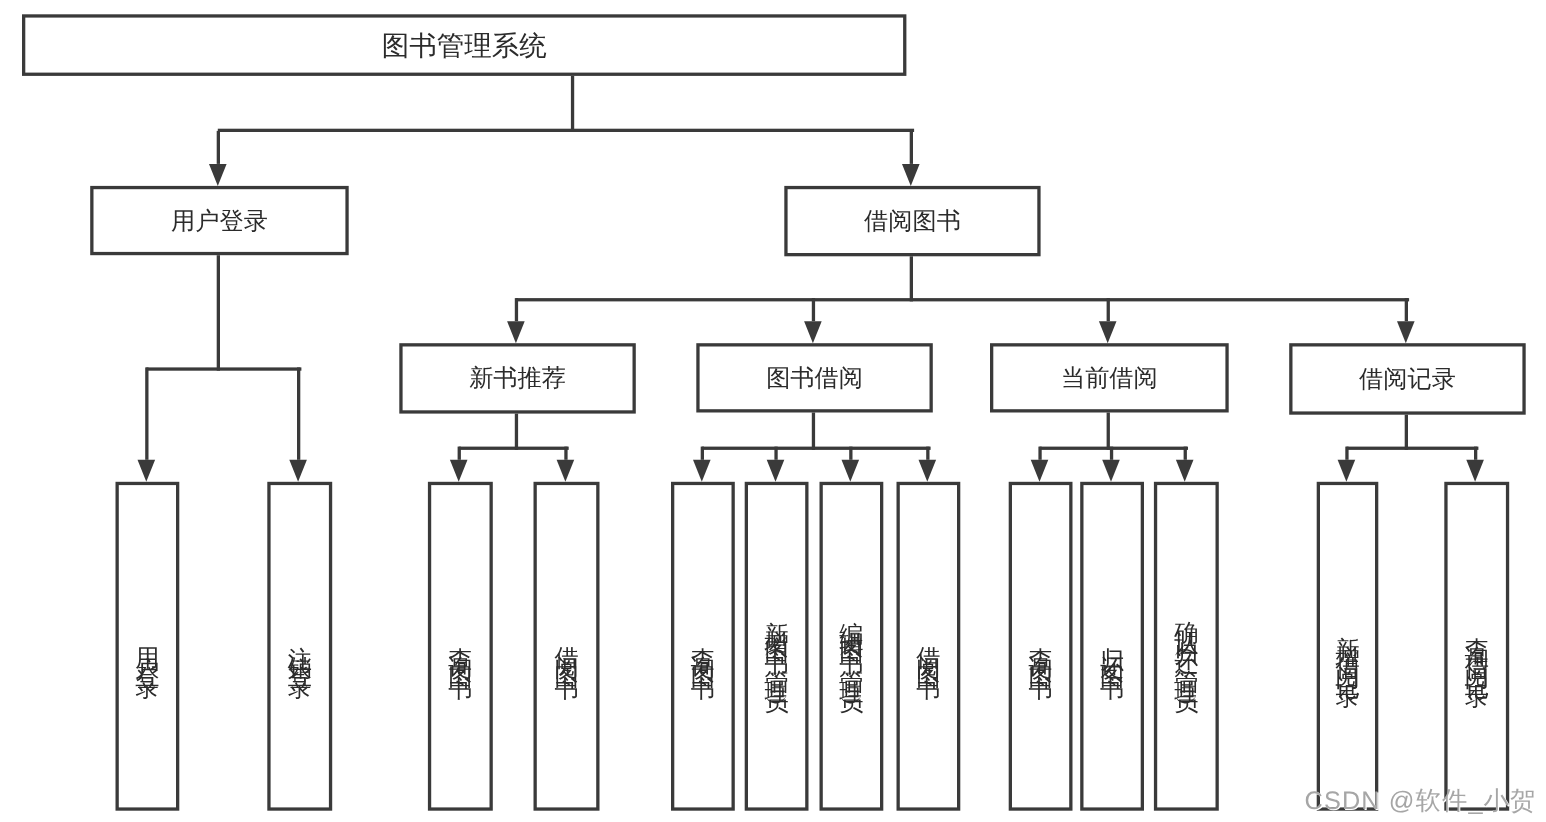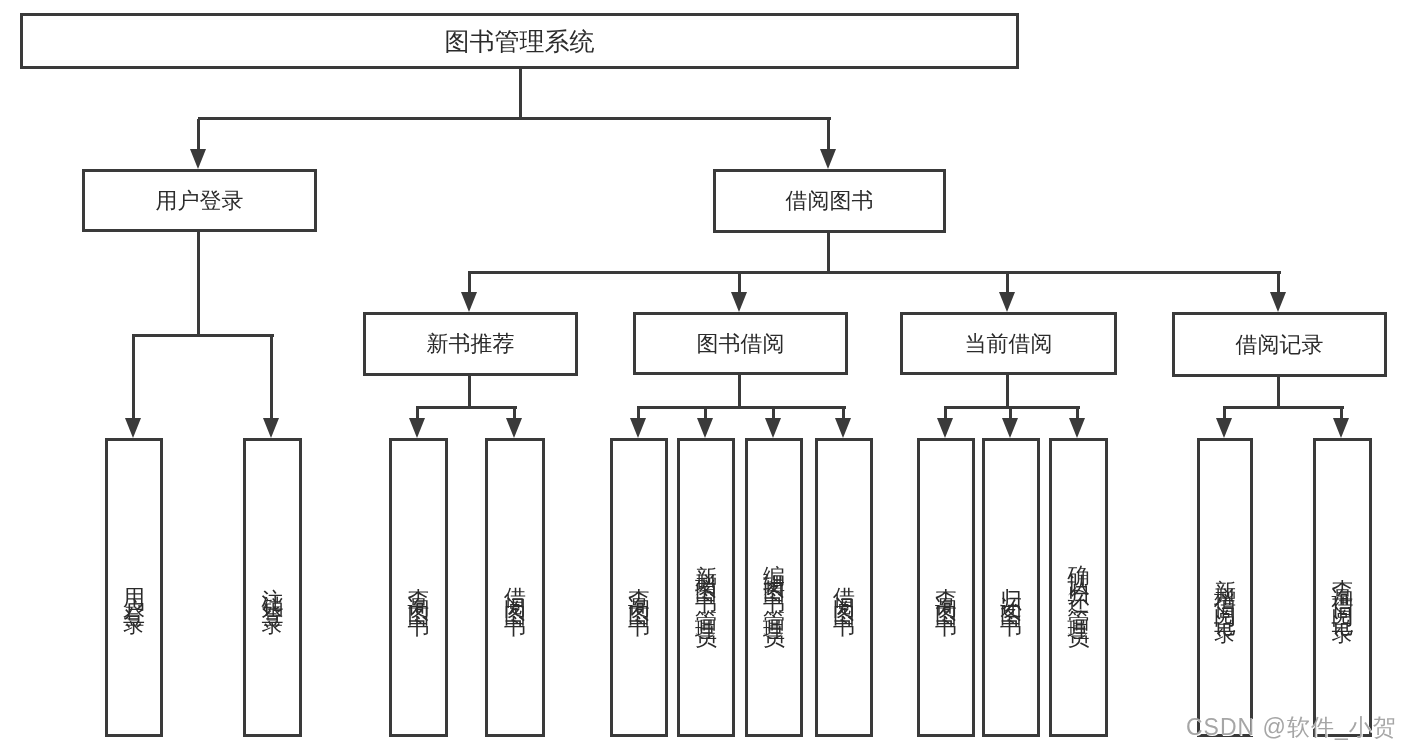--- a/index.html
+++ b/index.html
@@ -32,21 +32,21 @@
     position:absolute;left:1186px;top:712px;z-index:5;
     font-size:23px;color:#a6a6a6;letter-spacing:1px;
     text-shadow:1px 1px 0 #ffffff;
   }
 </style>
 </head>
 <body>
 
 <div class="stage">
 
-  <div class="box root-box" style="left:20px;top:13px;width:999px;height:56px;">图书管理系统</div>
+  <div class="box root-box" style="left:20px;top:13px;width:804px;height:56px;">图书管理系统</div>
 
   <div class="box" style="left:82px;top:169px;width:235px;height:63px;">用户登录</div>
   <div class="box" style="left:713px;top:169px;width:233px;height:64px;">借阅图书</div>
 
   <div class="box" style="left:363px;top:312px;width:215px;height:64px;">新书推荐</div>
   <div class="box" style="left:633px;top:312px;width:215px;height:63px;">图书借阅</div>
   <div class="box" style="left:900px;top:312px;width:217px;height:63px;">当前借阅</div>
   <div class="box" style="left:1172px;top:312px;width:215px;height:65px;">借阅记录</div>
 
   <div class="box leaf" style="left:105px;top:438px;width:58px;height:299px;">用户登录</div>

